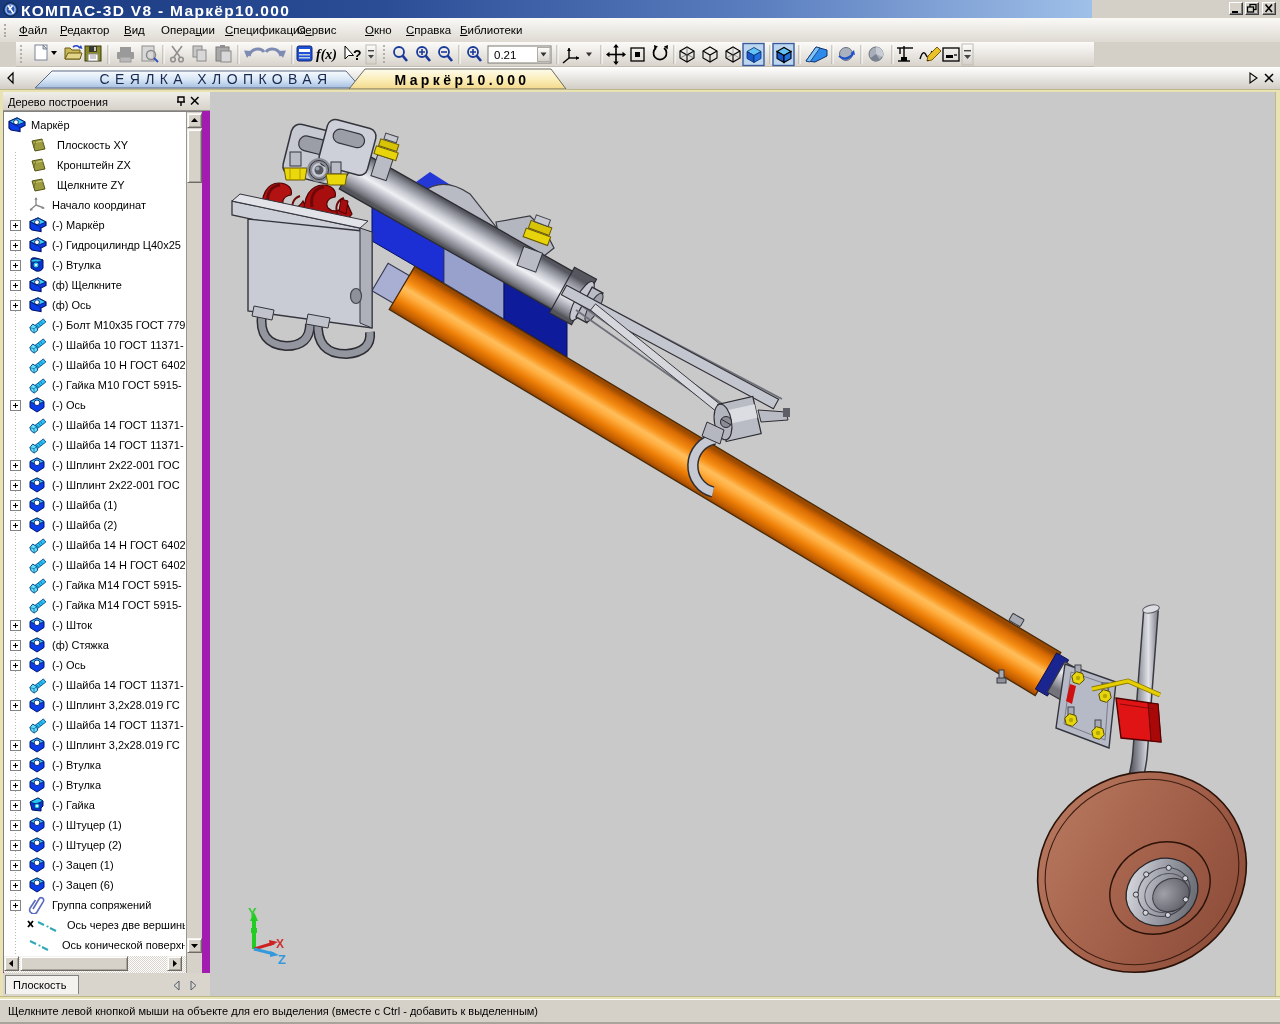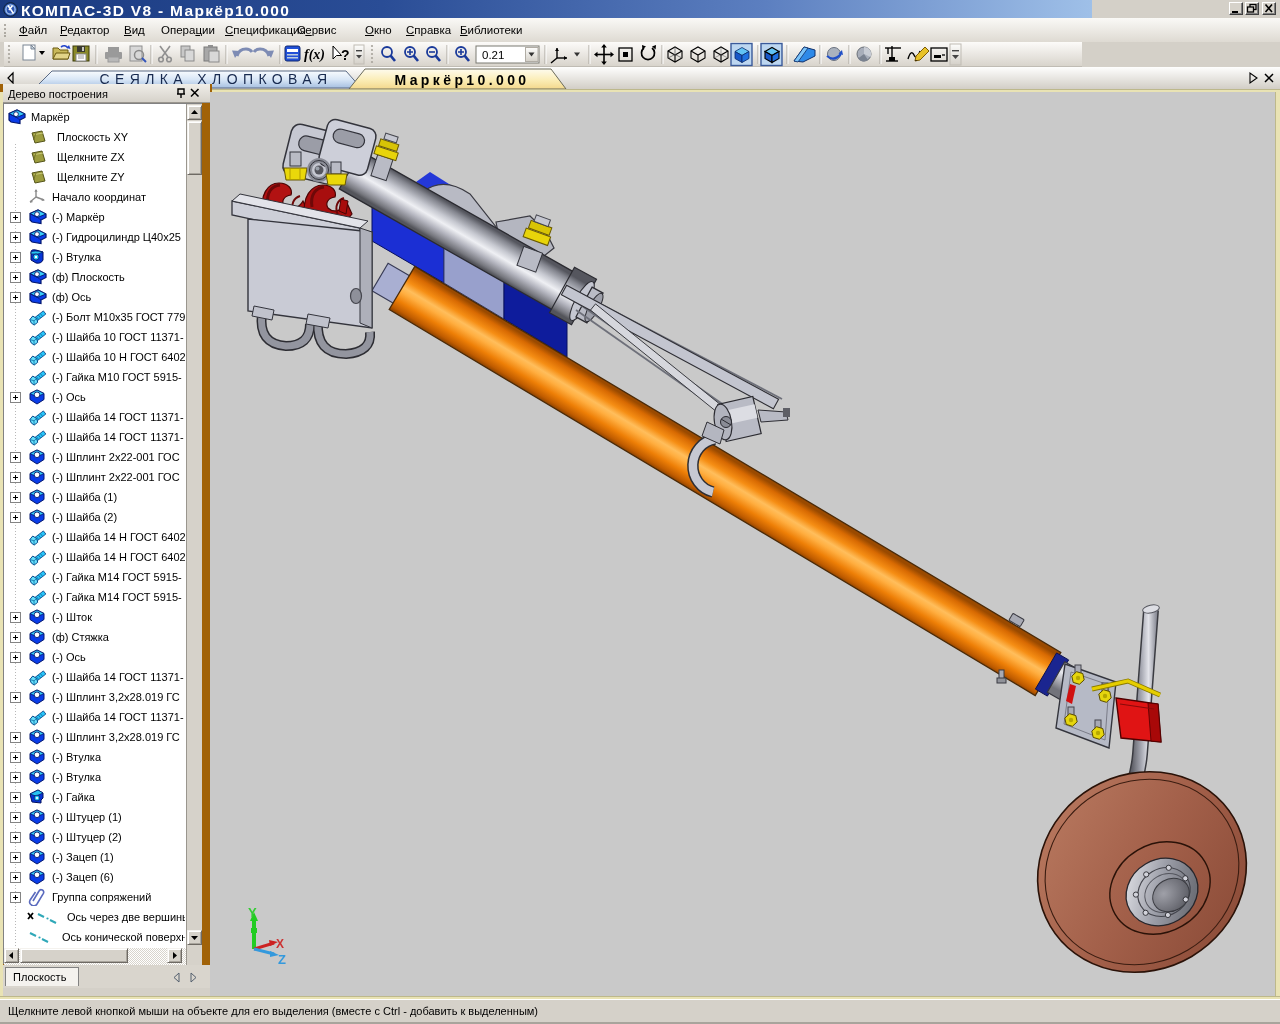--- a/index.html
+++ b/index.html
@@ -4,24 +4,24 @@
 svg{display:block}
 html,body{width:1280px;height:1024px;overflow:hidden}
 body{font-family:"Liberation Sans",sans-serif;position:relative;background:#D4D0C8}
 .abs{position:absolute}
 #title{left:0;top:0;width:1092px;height:18px;background:linear-gradient(90deg,#1A3A80 0%,#2A4D96 35%,#5C7FC0 70%,#9FC0E8 100%)}
 #title .t{position:absolute;left:21px;top:2px;color:#fff;font-size:15.5px;font-weight:bold;letter-spacing:1.3px}
 .wbtn{position:absolute;top:2px;width:14px;height:13px;background:#D6D2CA;border:1px solid;border-color:#FFFFFF #404040 #404040 #FFFFFF;box-shadow:inset -1px -1px 0 #808080}
 #menu{left:0;top:18px;width:1280px;height:24px;background:linear-gradient(#FAF9F6,#DEDAD2)}
 #menu span{position:absolute;top:6px;font-size:11.5px;color:#000}
 #menu u{text-decoration:underline}
-#tools{left:4px;top:42px;width:1078px;height:25px;background:linear-gradient(#FCFBF9,#D8D4CC);border-bottom:1px solid #C0BCB4}
+#tools{left:16px;top:42px;width:1078px;height:25px;background:linear-gradient(#FCFBF9,#D8D4CC);border-bottom:1px solid #C0BCB4}
 #tabs{left:0;top:67px;width:1280px;height:22px;background:linear-gradient(#FEFEFD,#D2CEC6)}
 #yline1{left:0;top:89px;width:1280px;height:3px;background:#E9E3B4;border-top:1px solid #BDB88C}
-#panel{left:0;top:84px;width:212px;height:904px;background:#a16207}
+#panel{left:0;top:92px;width:212px;height:904px;background:#a21caf}
 #phead{position:absolute;left:3px;top:0;width:207px;height:19px;background:linear-gradient(#F0EEE9,#D6D2CA);border-bottom:1px solid #9a968e}
 #phead .t{position:absolute;left:5px;top:4px;font-size:11px}
 #treebox{position:absolute;left:3px;top:19px;width:199px;height:861px;background:#fff;border:1px solid #828282;border-right:none}
 #tree{position:absolute;left:0;top:0;width:181px;height:859px;overflow:hidden;background:#fff}
 .tr{position:absolute;left:0;height:20px;width:181px;font-size:11px;color:#000;white-space:nowrap}
 .tr .tx{position:absolute;left:48px;top:4px}
 .exp{position:absolute;left:6px;top:5px;width:11px;height:11px;background:#fff;border:1px solid #848484}
 .exp:before{content:"";position:absolute;left:2px;top:4px;width:5px;height:1px;background:#000}
 .exp:after{content:"";position:absolute;left:4px;top:2px;width:1px;height:5px;background:#000}
 .ic{position:absolute;left:24px;top:1px}
@@ -360,21 +360,21 @@
             <path d="M3.5 11 L6 4" stroke="#6a6a22" stroke-width="0.8"></path>
           </svg>
           <span class="tx" style="left:53px">Плоскость XY</span>
         </div>
         <div class="tr" style="top:43px">
           <svg class="ic" style="left:26px;top:2px" width="17" height="16" viewBox="0 0 17 16">
             <path d="M2 4 L12 2 L15 12 L5 14 Z" fill="#9C9C3E" stroke="#55551A"></path>
             <path d="M4.5 5.5 L13 4" stroke="#C9C97A" stroke-width="1.2"></path>
             <path d="M3.5 11 L6 4" stroke="#6a6a22" stroke-width="0.8"></path>
           </svg>
-          <span class="tx" style="left:53px">Щелкните ZX</span>
+          <span class="tx" style="left:53px">Кронштейн ZX</span>
         </div>
         <div class="tr" style="top:63px">
           <svg class="ic" style="left:26px;top:2px" width="17" height="16" viewBox="0 0 17 16">
             <path d="M2 4 L12 2 L15 12 L5 14 Z" fill="#9C9C3E" stroke="#55551A"></path>
             <path d="M4.5 5.5 L13 4" stroke="#C9C97A" stroke-width="1.2"></path>
             <path d="M3.5 11 L6 4" stroke="#6a6a22" stroke-width="0.8"></path>
           </svg>
           <span class="tx" style="left:53px">Щелкните ZY</span>
         </div>
         <div class="tr" style="top:83px">
@@ -419,21 +419,21 @@
           <span class="tx">(-) Втулка</span>
         </div>
         <div class="tr" style="top:163px">
           <span class="exp"></span>
           <svg class="ic" width="20" height="18" viewBox="0 0 20 18">
             <path d="M2 5.5 L10 2 L18 6 L18 9.5 L13 12 L13 15.5 L4 14 L2 12 Z" fill="#0A3CE8" stroke="#041870" stroke-width="1.2"></path>
             <path d="M2 5.5 L10 2 L18 6 L9.5 9.5 Z" fill="#38CCF8" stroke="#041870" stroke-width="0.9"></path>
             <circle cx="9" cy="6.2" r="2.4" fill="#fff" stroke="#041870" stroke-width="0.9"></circle>
             <path d="M9.5 9.5 L13 12 M9.5 9.5 L2 5.5" stroke="#041870" stroke-width="0.6"></path>
           </svg>
-          <span class="tx">(ф) Плоскость</span>
+          <span class="tx">(ф) Щелкните</span>
         </div>
         <div class="tr" style="top:183px">
           <span class="exp"></span>
           <svg class="ic" width="20" height="18" viewBox="0 0 20 18">
             <path d="M2 5.5 L10 2 L18 6 L18 9.5 L13 12 L13 15.5 L4 14 L2 12 Z" fill="#0A3CE8" stroke="#041870" stroke-width="1.2"></path>
             <path d="M2 5.5 L10 2 L18 6 L9.5 9.5 Z" fill="#38CCF8" stroke="#041870" stroke-width="0.9"></path>
             <circle cx="9" cy="6.2" r="2.4" fill="#fff" stroke="#041870" stroke-width="0.9"></circle>
             <path d="M9.5 9.5 L13 12 M9.5 9.5 L2 5.5" stroke="#041870" stroke-width="0.6"></path>
           </svg>
           <span class="tx">(ф) Ось</span>

